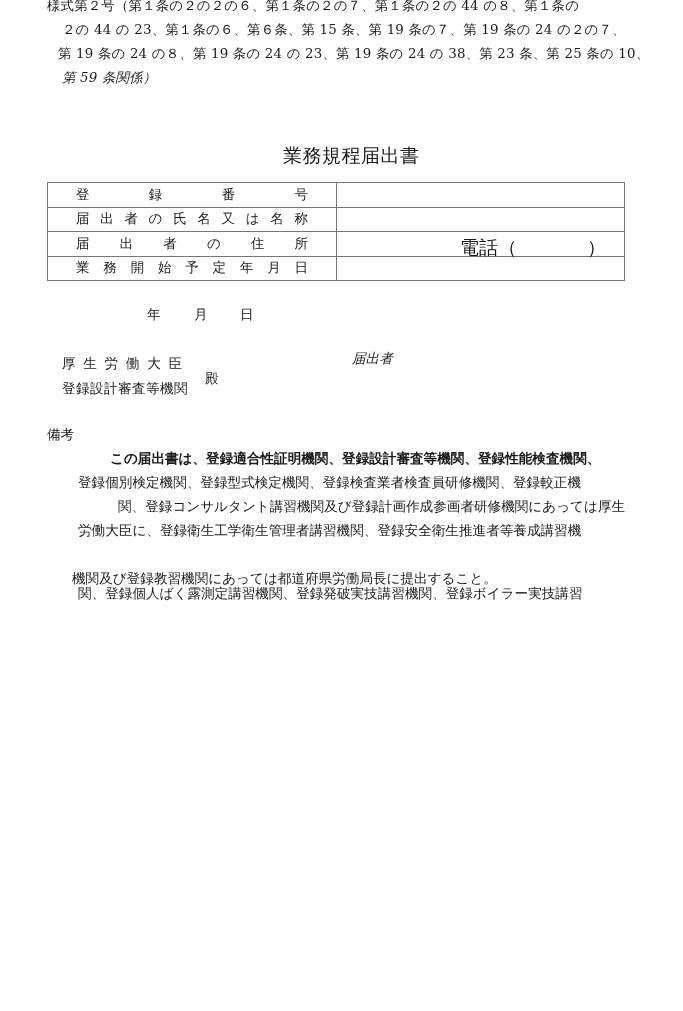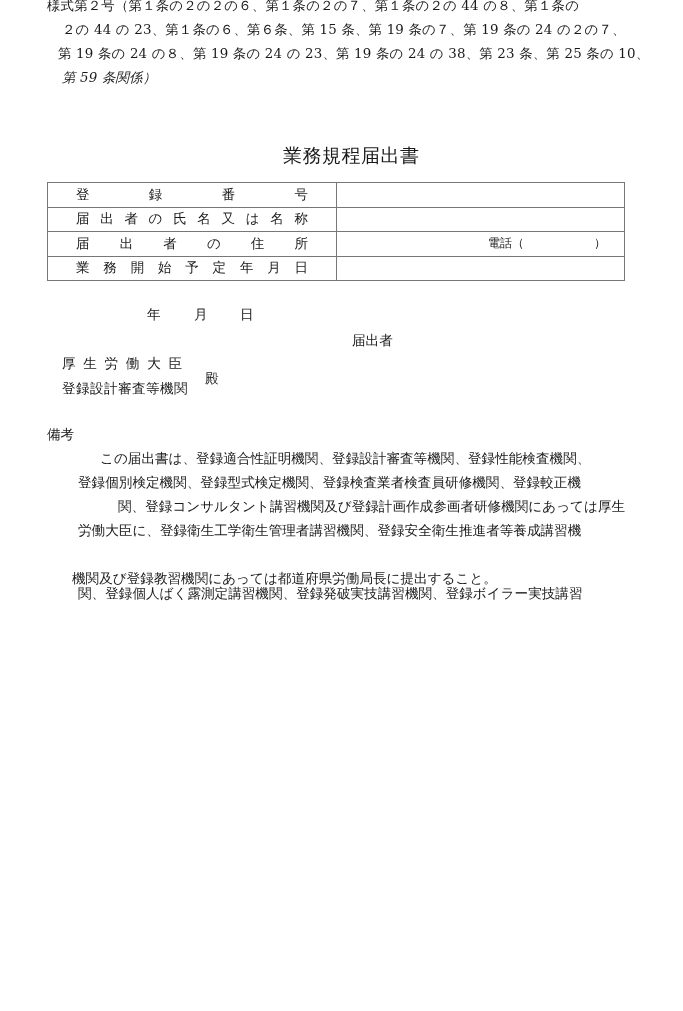--- a/index.html
+++ b/index.html
@@ -21,21 +21,21 @@
     height: 23.5px; padding: 0;
     font-size: 13.5px;
   }
   td.label-cell { width: 288px; }
   .spread {
     display: flex; justify-content: space-between;
     padding: 0 28px 0 28px;
   }
   td.value-cell { position: relative; }
   .phone {
-    position: absolute; right: 18px; top: 3px; font-size: 12px; font-family: Liberation Serif, serif;
+    position: absolute; right: 18px; top: 3px; font-size: 19px; font-family: Liberation Serif, serif;
   }
   .phone .gap { display: inline-block; width: 70px; }
   .body-text { font-size: 13.6px; line-height: 23.7px; }
   .addressee-spread { display: flex; justify-content: space-between; width: 120px; font-size: 13.6px; }
 </style>
 </head>
 <body>
 
 <div class="abs header-line" style="left:47px; top:-3px;">様式第２号（第１条の２の２の６、第１条の２の７、第１条の２の 44 の８、第１条の</div>
 <div class="abs header-line" style="left:62px; top:21px;">２の 44 の 23、第１条の６、第６条、第 15 条、第 19 条の７、第 19 条の 24 の２の７、</div>
@@ -107,34 +107,34 @@
     </td>
     <td class="value-cell"></td>
   </tr>
 </tbody>
   </table>
 
 <div class="abs body-text" style="left:147px; top:303px;">年</div>
 <div class="abs body-text" style="left:194px; top:303px;">月</div>
 <div class="abs body-text" style="left:240px; top:303px;">日</div>
 
-<div class="abs body-text" style="left:352px; top:329px;">届出者</div>
+<div class="abs body-text" style="left:352px; top:347px;font-style:italic;">届出者</div>
 
 <div class="abs" style="left:62px; top:355px;">
   <div class="addressee-spread">
     <span>厚</span>
     <span>生</span>
     <span>労</span>
     <span>働</span>
     <span>大</span>
     <span>臣</span>
   </div>
 </div>
 <div class="abs body-text" style="left:62px; top:377px; letter-spacing:0.4px;">登録設計審査等機関</div>
 <div class="abs body-text" style="left:205px; top:367px;">殿</div>
 
 <div class="abs body-text" style="left:47px; top:423px;">備考</div>
-<div class="abs body-text" style="left:100px; top:447px;">この届出書は、登録適合性証明機関、登録設計審査等機関、登録性能検査機関、</div>
+<div class="abs body-text" style="left:110px; top:447px;font-weight:bold;">この届出書は、登録適合性証明機関、登録設計審査等機関、登録性能検査機関、</div>
 <div class="abs body-text" style="left:78px; top:471px;text-align:right;">登録個別検定機関、登録型式検定機関、登録検査業者検査員研修機関、登録較正機</div>
 <div class="abs body-text" style="left:78px; top:495px;padding-left:40px;">関、登録コンサルタント講習機関及び登録計画作成参画者研修機関にあっては厚生</div>
 <div class="abs body-text" style="left:78px; top:519px;">労働大臣に、登録衛生工学衛生管理者講習機関、登録安全衛生推進者等養成講習機</div>
 <div class="abs body-text" style="left:78px; top:543px;margin-top:39px;">関、登録個人ばく露測定講習機関、登録発破実技講習機関、登録ボイラー実技講習</div>
 <div class="abs body-text" style="left:72px; top:567px;">機関及び登録教習機関にあっては都道府県労働局長に提出すること。</div>
 
 </body></html>

